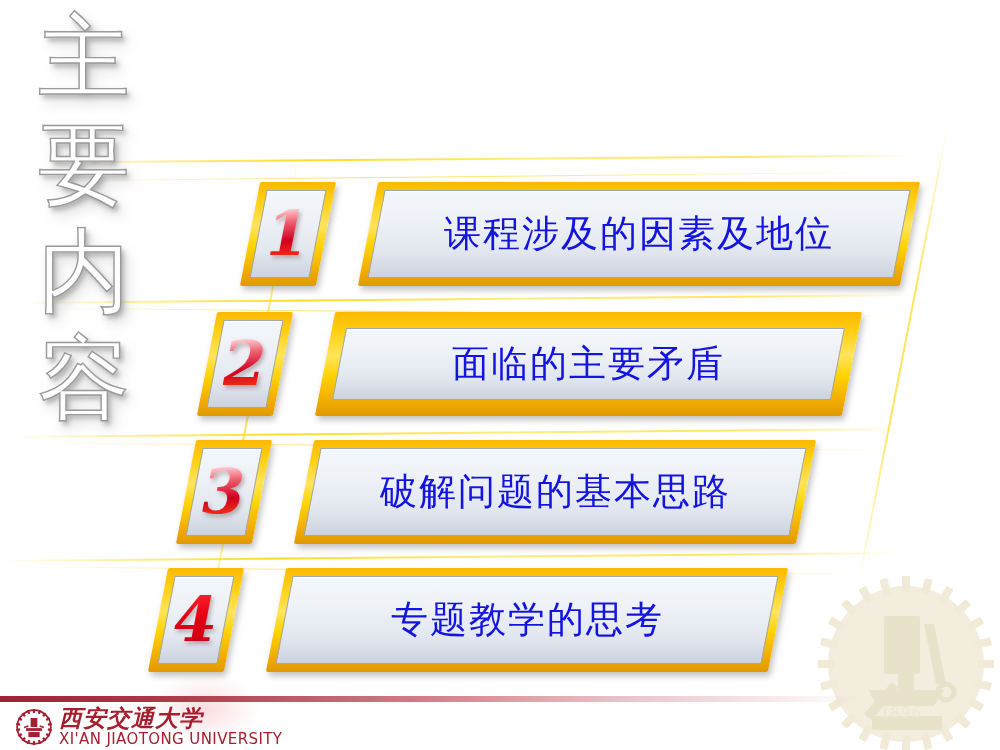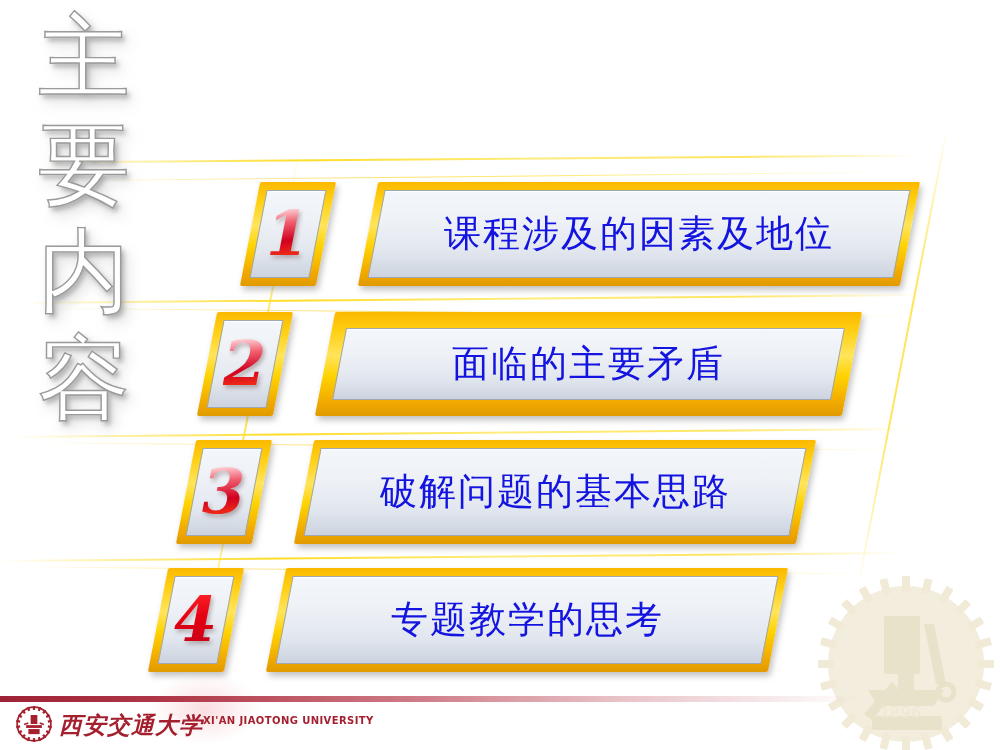--- a/index.html
+++ b/index.html
@@ -202,35 +202,35 @@
     align-items: center;
     gap: 7px;
   }
   .logo-seal {
     width: 36px;
     height: 36px;
     flex: 0 0 auto;
   }
   .logo-words {
     display: flex;
-    flex-direction: row;
+    flex-direction: column;
     line-height: 1;
   }
   .logo-cn {
     font-family: "DejaVu Serif", "Liberation Serif", serif;
     font-size: 23px;
     font-style: italic;
     font-weight: 700;
     color: #a4202f;
     letter-spacing: 1px;
   }
   .logo-en {
     font-family: "DejaVu Sans", "Liberation Sans", sans-serif;
-    font-size: 10px;
-    font-weight: 700;
+    font-size: 15px;
+    font-weight: 400;
     color: #a4202f;
     letter-spacing: 0.4px;
     margin-top: 3px;
   }
 
   
   .watermark {
     position: absolute;
     right: -6px;
     bottom: -14px;

